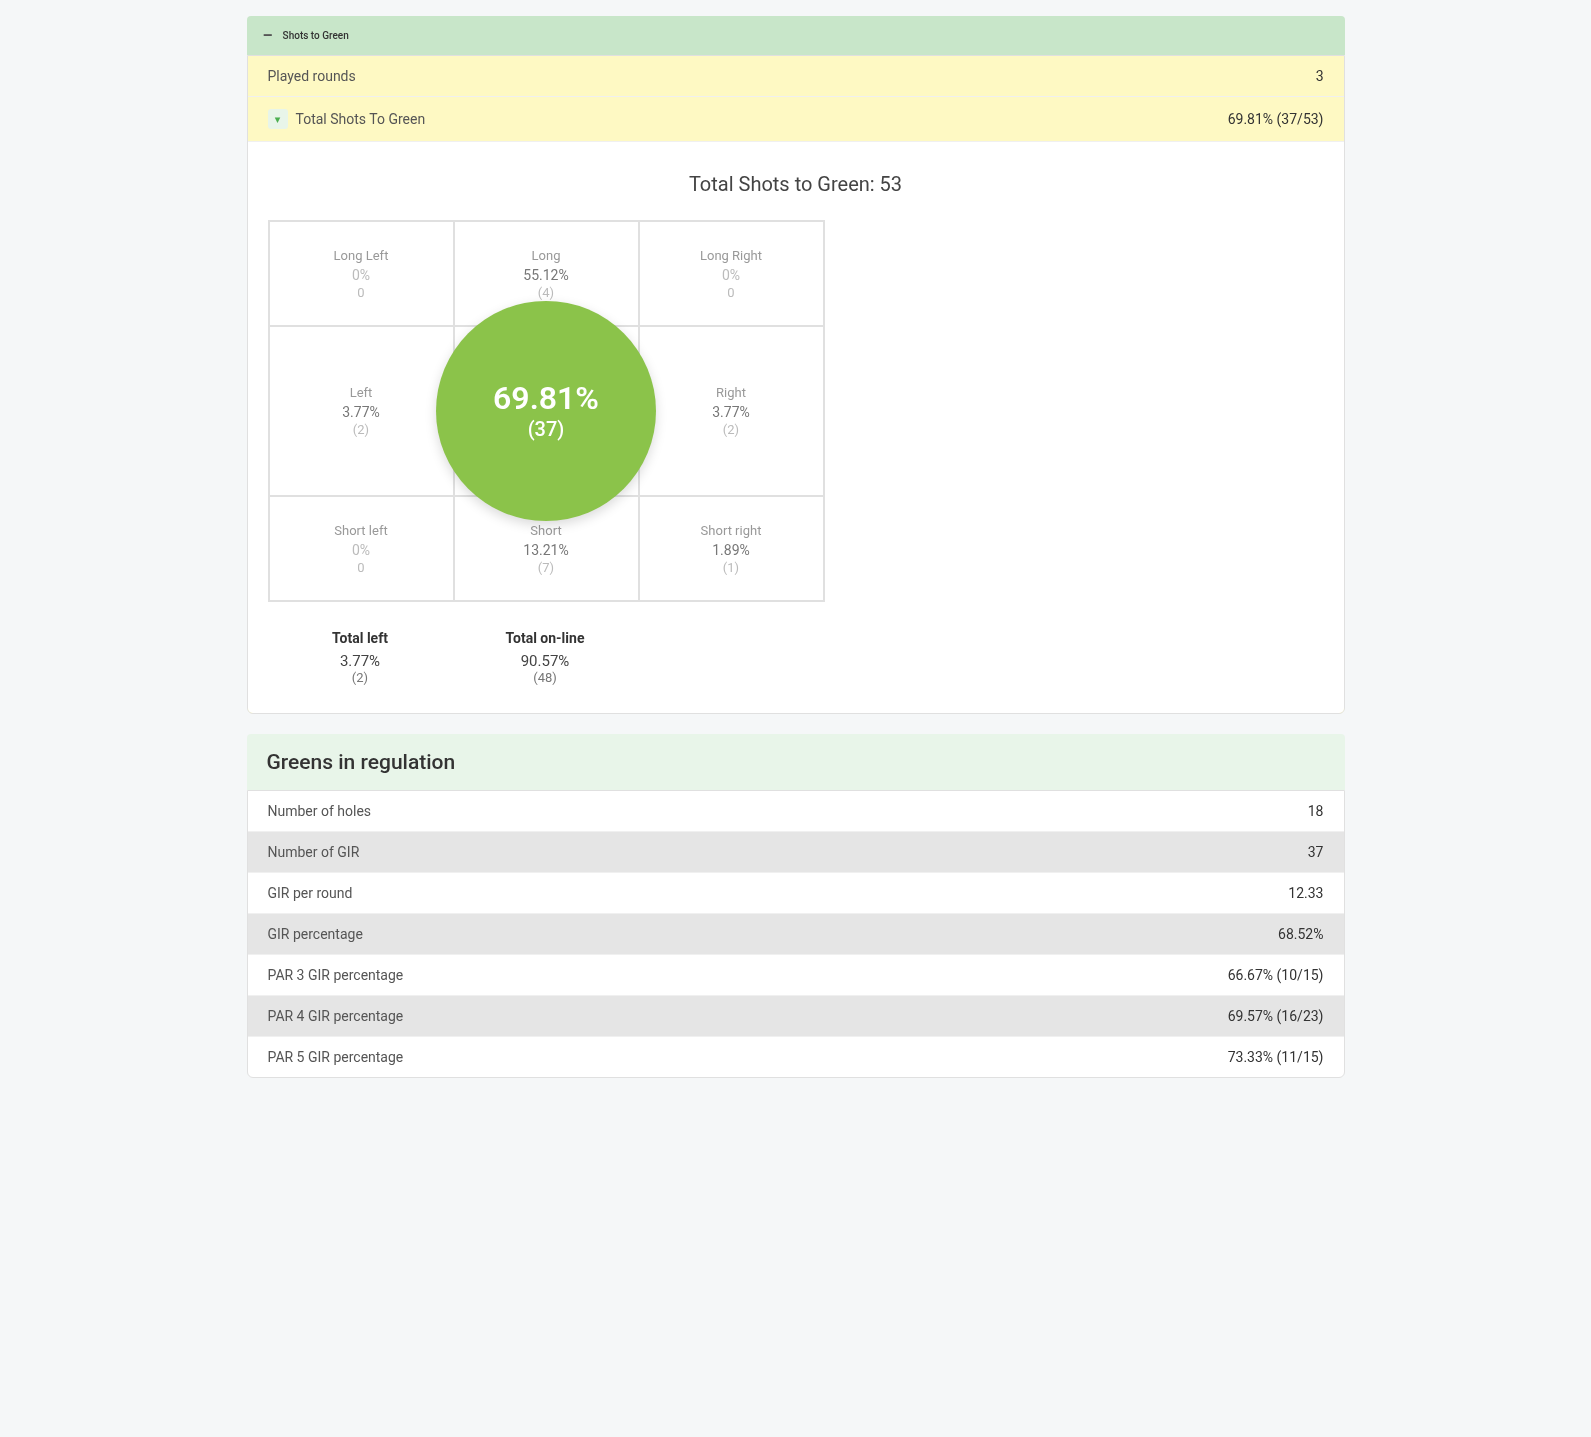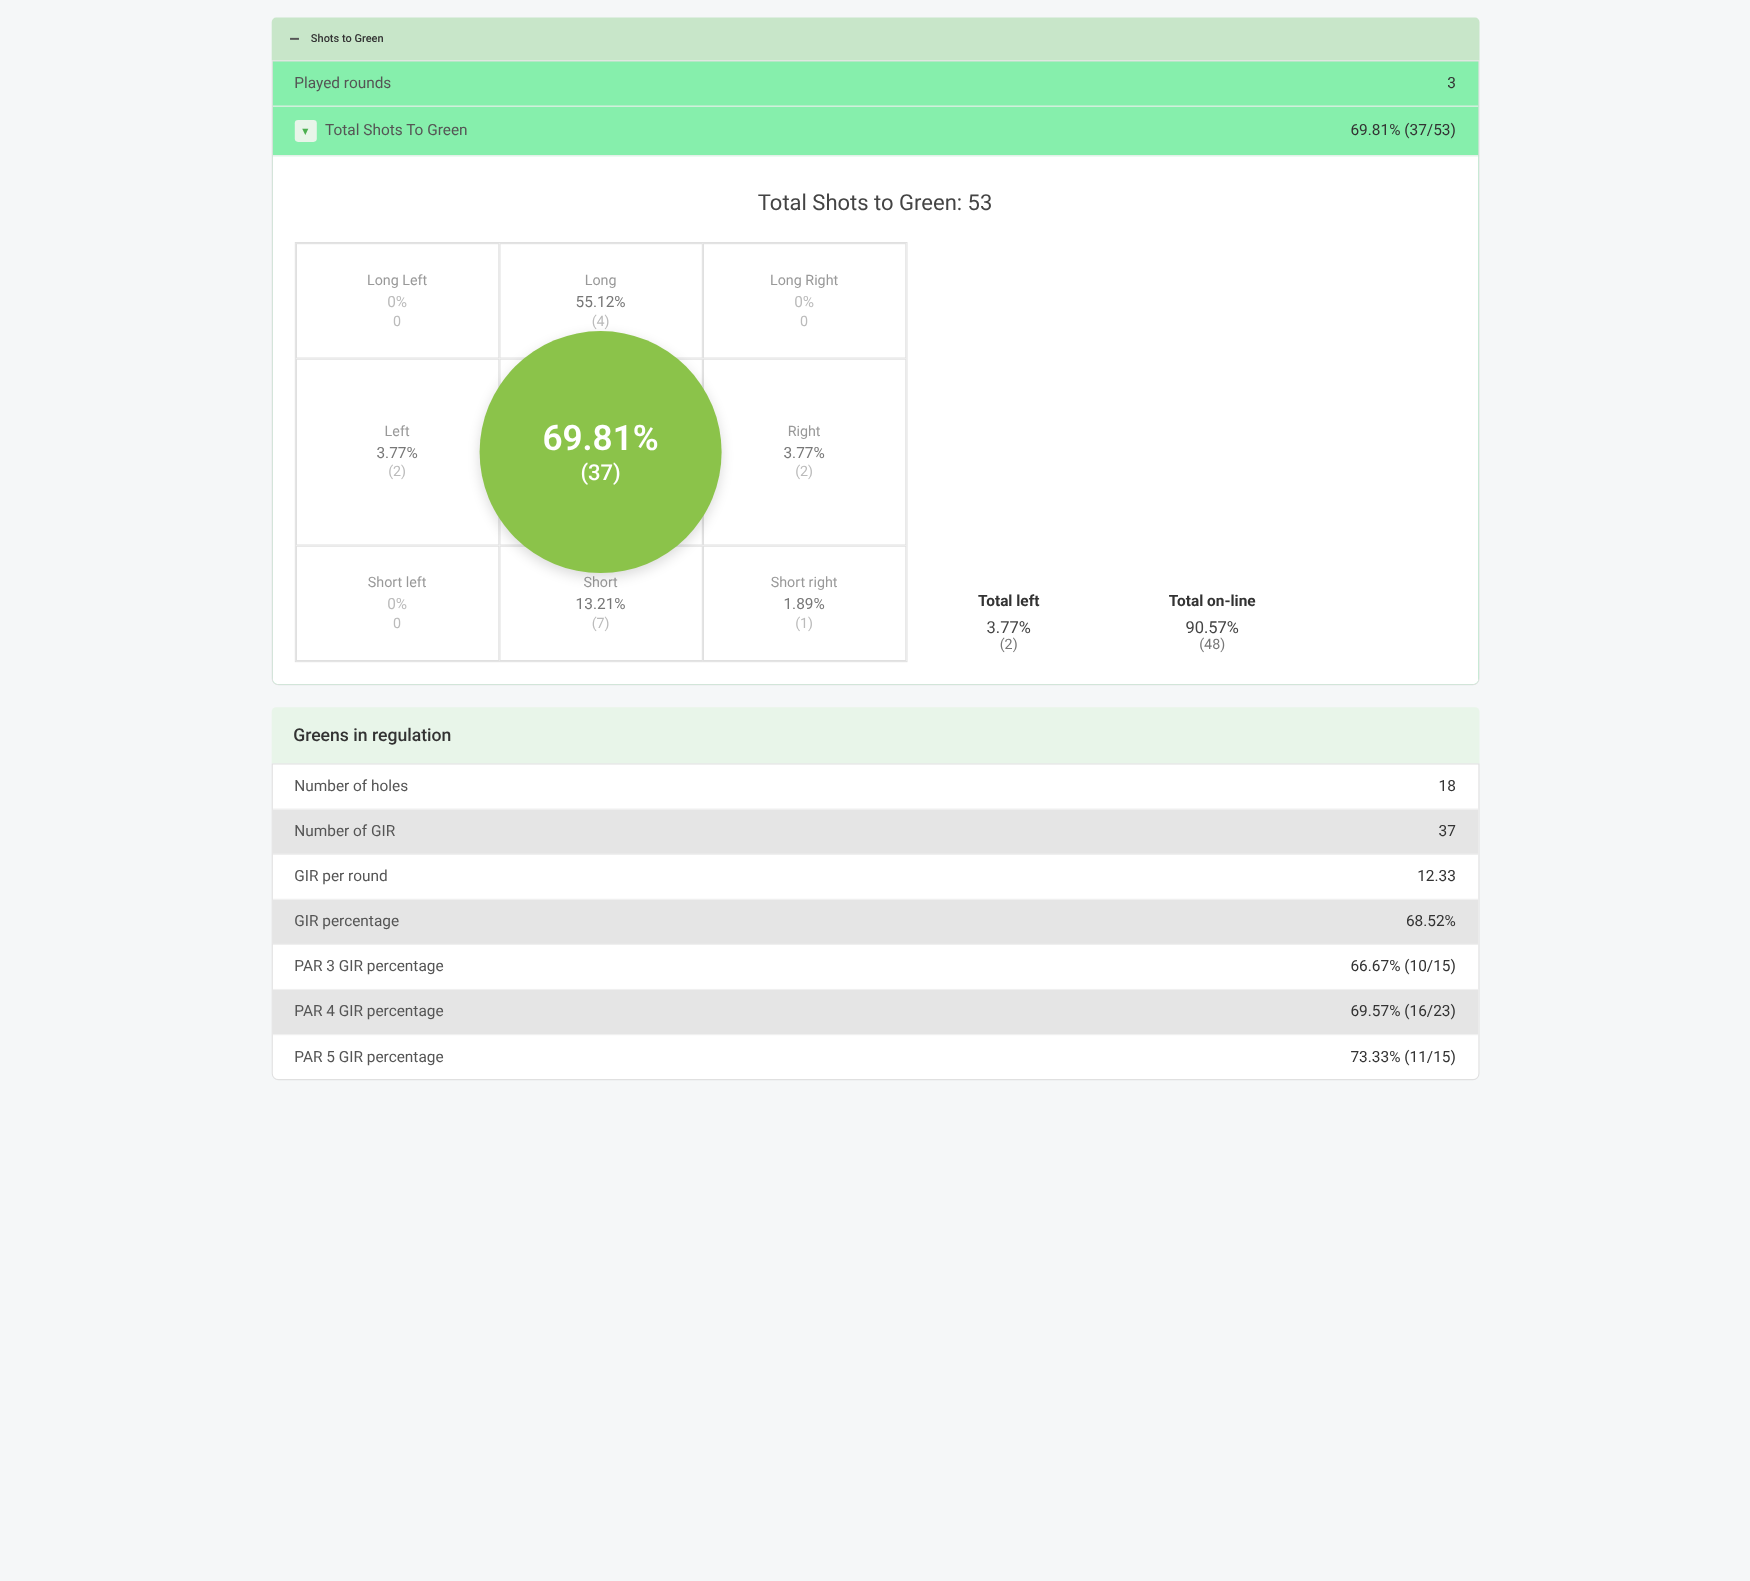--- a/index.html
+++ b/index.html
@@ -32,21 +32,21 @@
       color: #555;
     }
 
     .section-header-title {
       font-size: 10px;
       font-weight: 500;
       color: #333;
     }
 
     .stats-card {
-      background: #86efac;
+      background: #fef9c3;
       border: 1px solid #e0e0e0;
       border-radius: 0 0 6px 6px;
       margin-bottom: 20px;
       overflow: hidden;
     }
 
     .stat-row {
       display: flex;
       justify-content: space-between;
       align-items: center;
@@ -107,22 +107,22 @@
 
     .chart-title {
       text-align: center;
       font-size: 20px;
       color: #444;
       margin-bottom: 24px;
     }
 
     .grid-chart-container {
       display: flex;
-      flex-direction: row;
-      align-items: flex-end;
+      flex-direction: column;
+      align-items: flex-start;
     }
 
     .direction-grid {
       display: grid;
       grid-template-columns: 185px 185px 185px;
       border: 1px solid #e0e0e0;
       position: relative;
     }
 
     .grid-cell {
@@ -229,21 +229,21 @@
 
     
     .gir-section-header {
       background: #e8f5e9;
       padding: 16px 20px;
       border-radius: 4px 4px 0 0;
       margin-top: 10px;
     }
 
     .gir-section-title {
-      font-size: 16px;
+      font-size: 21px;
       font-weight: 500;
       color: #333;
     }
 
     .gir-card {
       background: #fff;
       border: 1px solid #e0e0e0;
       border-radius: 0 0 6px 6px;
       overflow: hidden;
     }

